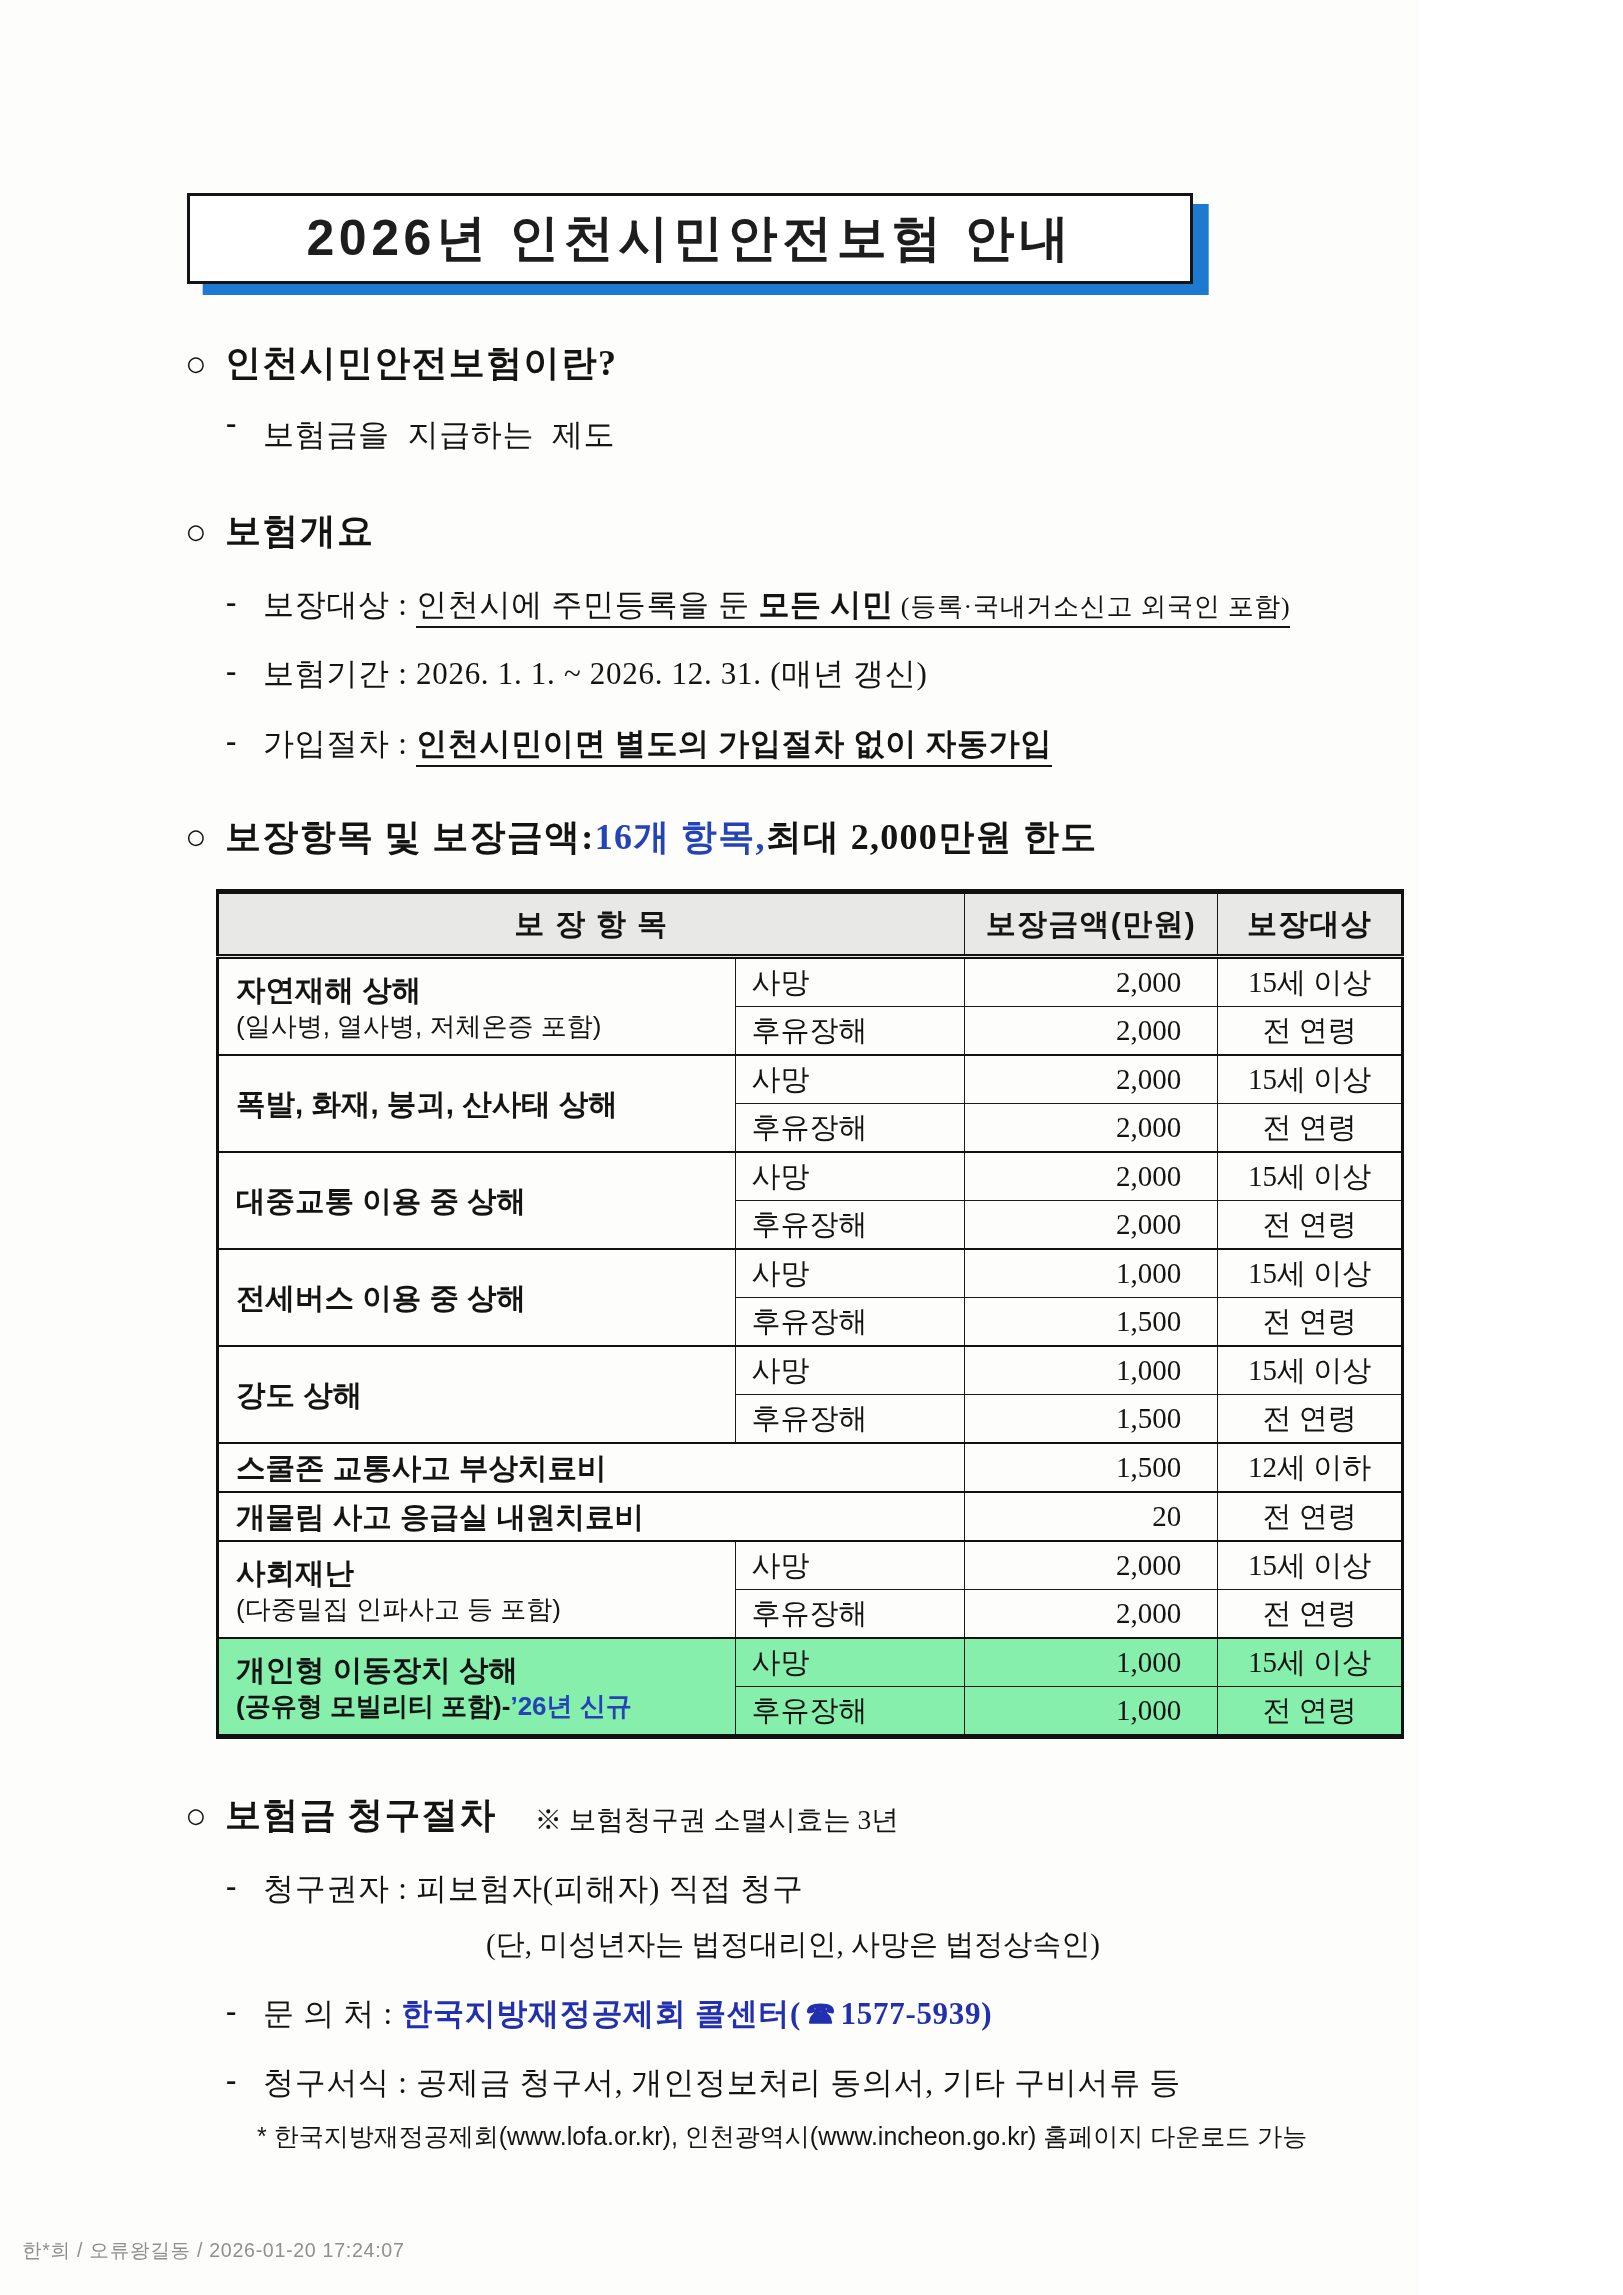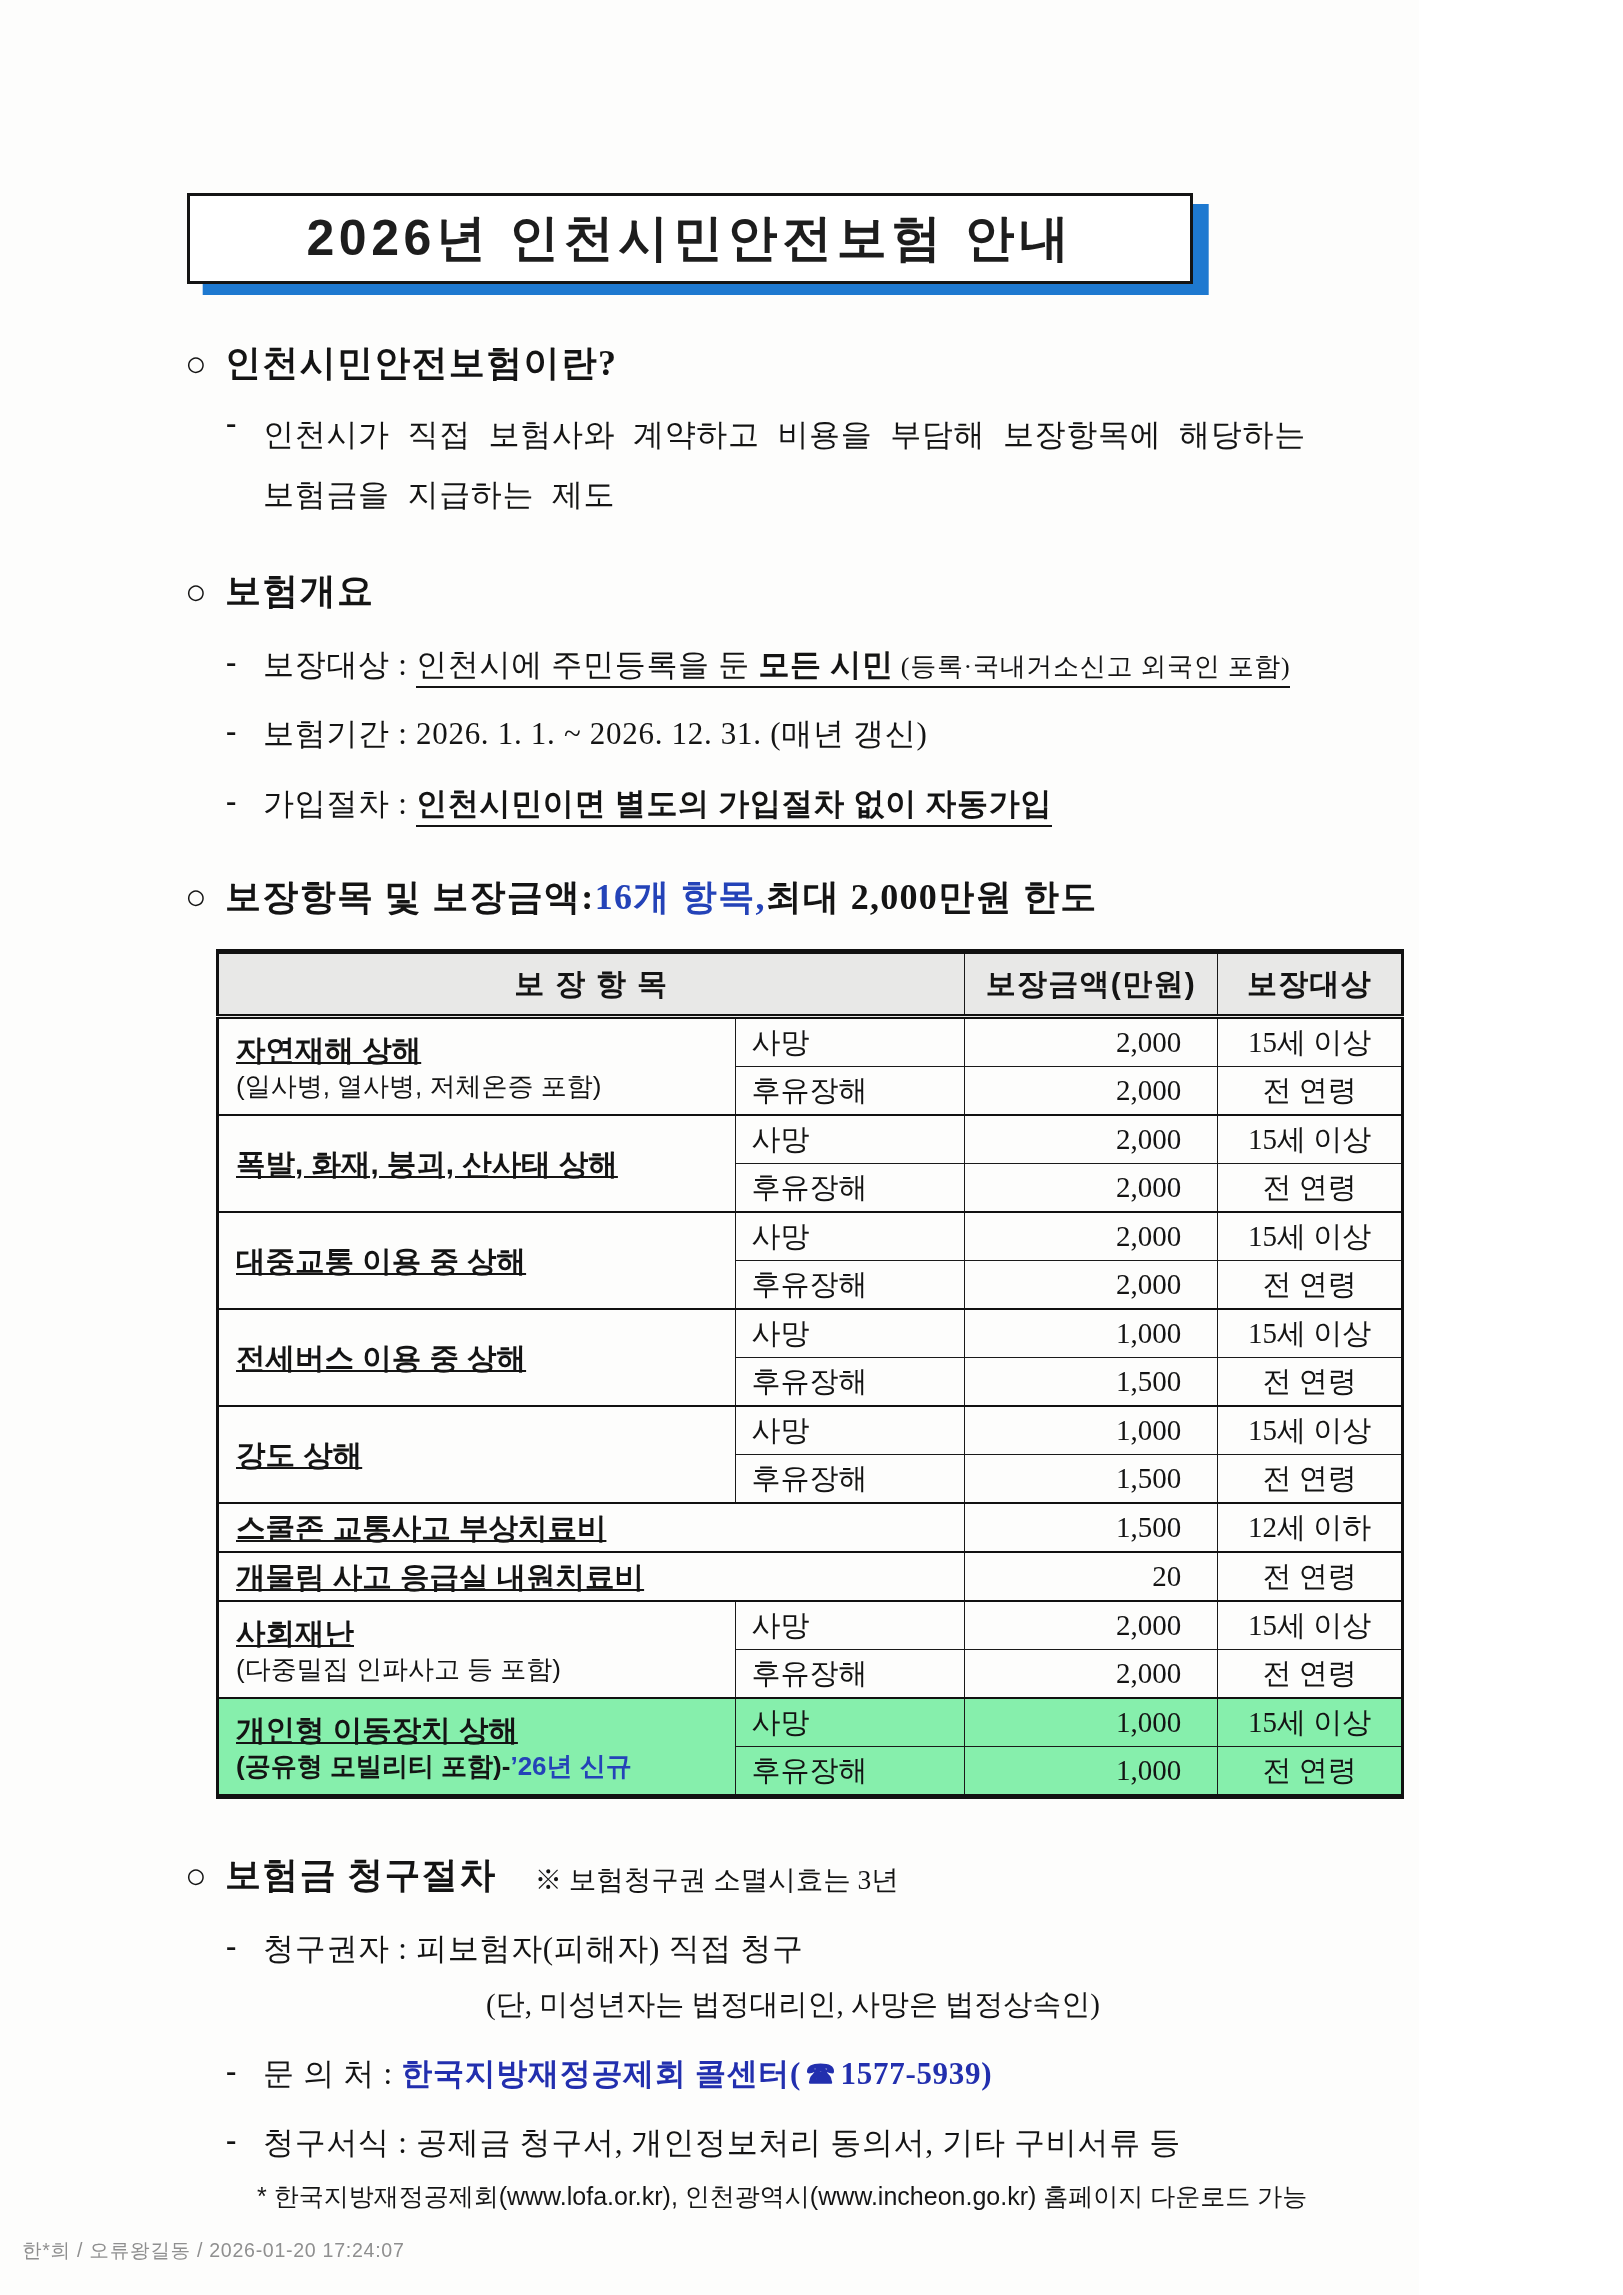--- a/index.html
+++ b/index.html
@@ -53,21 +53,21 @@
     background:#e8e8e7;height:58px;
     font-family:"Liberation Sans","DejaVu Sans",sans-serif;
     font-weight:bold;font-size:30px;letter-spacing:1.3px;
     border-bottom:5.2px double #111 !important;
   }
   tr.group-start td{border-top:2.6px solid #111;}
   table.coverage td{height:45px;vertical-align:middle;}
   td.item-cell{padding-left:17px;}
   .item-name{
     font-family:"Liberation Sans","DejaVu Sans",sans-serif;
-    font-weight:bold;font-size:29.5px;line-height:38px;text-decoration:underline;
+    font-weight:bold;font-size:29.5px;line-height:38px;
   }
   .item-note{
     font-family:"Liberation Sans","DejaVu Sans",sans-serif;
     font-size:26px;line-height:34px;
   }
   .item-note.strong{font-weight:bold;}
   td.sub-cell{padding-left:15.7px;}
   td.amount-cell{text-align:right;padding-right:36px;}
   td.target-cell{text-align:center;margin-top:32px;}
   .hl{background:#86efac;}
@@ -101,21 +101,20 @@
     <span class="title-text">2026년 인천시민안전보험 안내</span>
   </div>
 
   <div class="section-heading mt-intro-h">
     <span class="marker">○</span>
     <span>인천시민안전보험이란?</span>
   </div>
   <div class="dash-item mt-para">
     <span class="dash">-</span>
     <div class="intro-lines">
-      <div class="ditem-line">인천시가 직접 보험사와 계약하고 비용을 부담해 보장항목에 해당하는</div>
       <div class="ditem-line">보험금을 지급하는 제도</div>
     </div>
   </div>
 
   <div class="section-heading mt-sec">
     <span class="marker">○</span>
     <span>보험개요</span>
   </div>
 
   <div class="dash-item mt-item">

